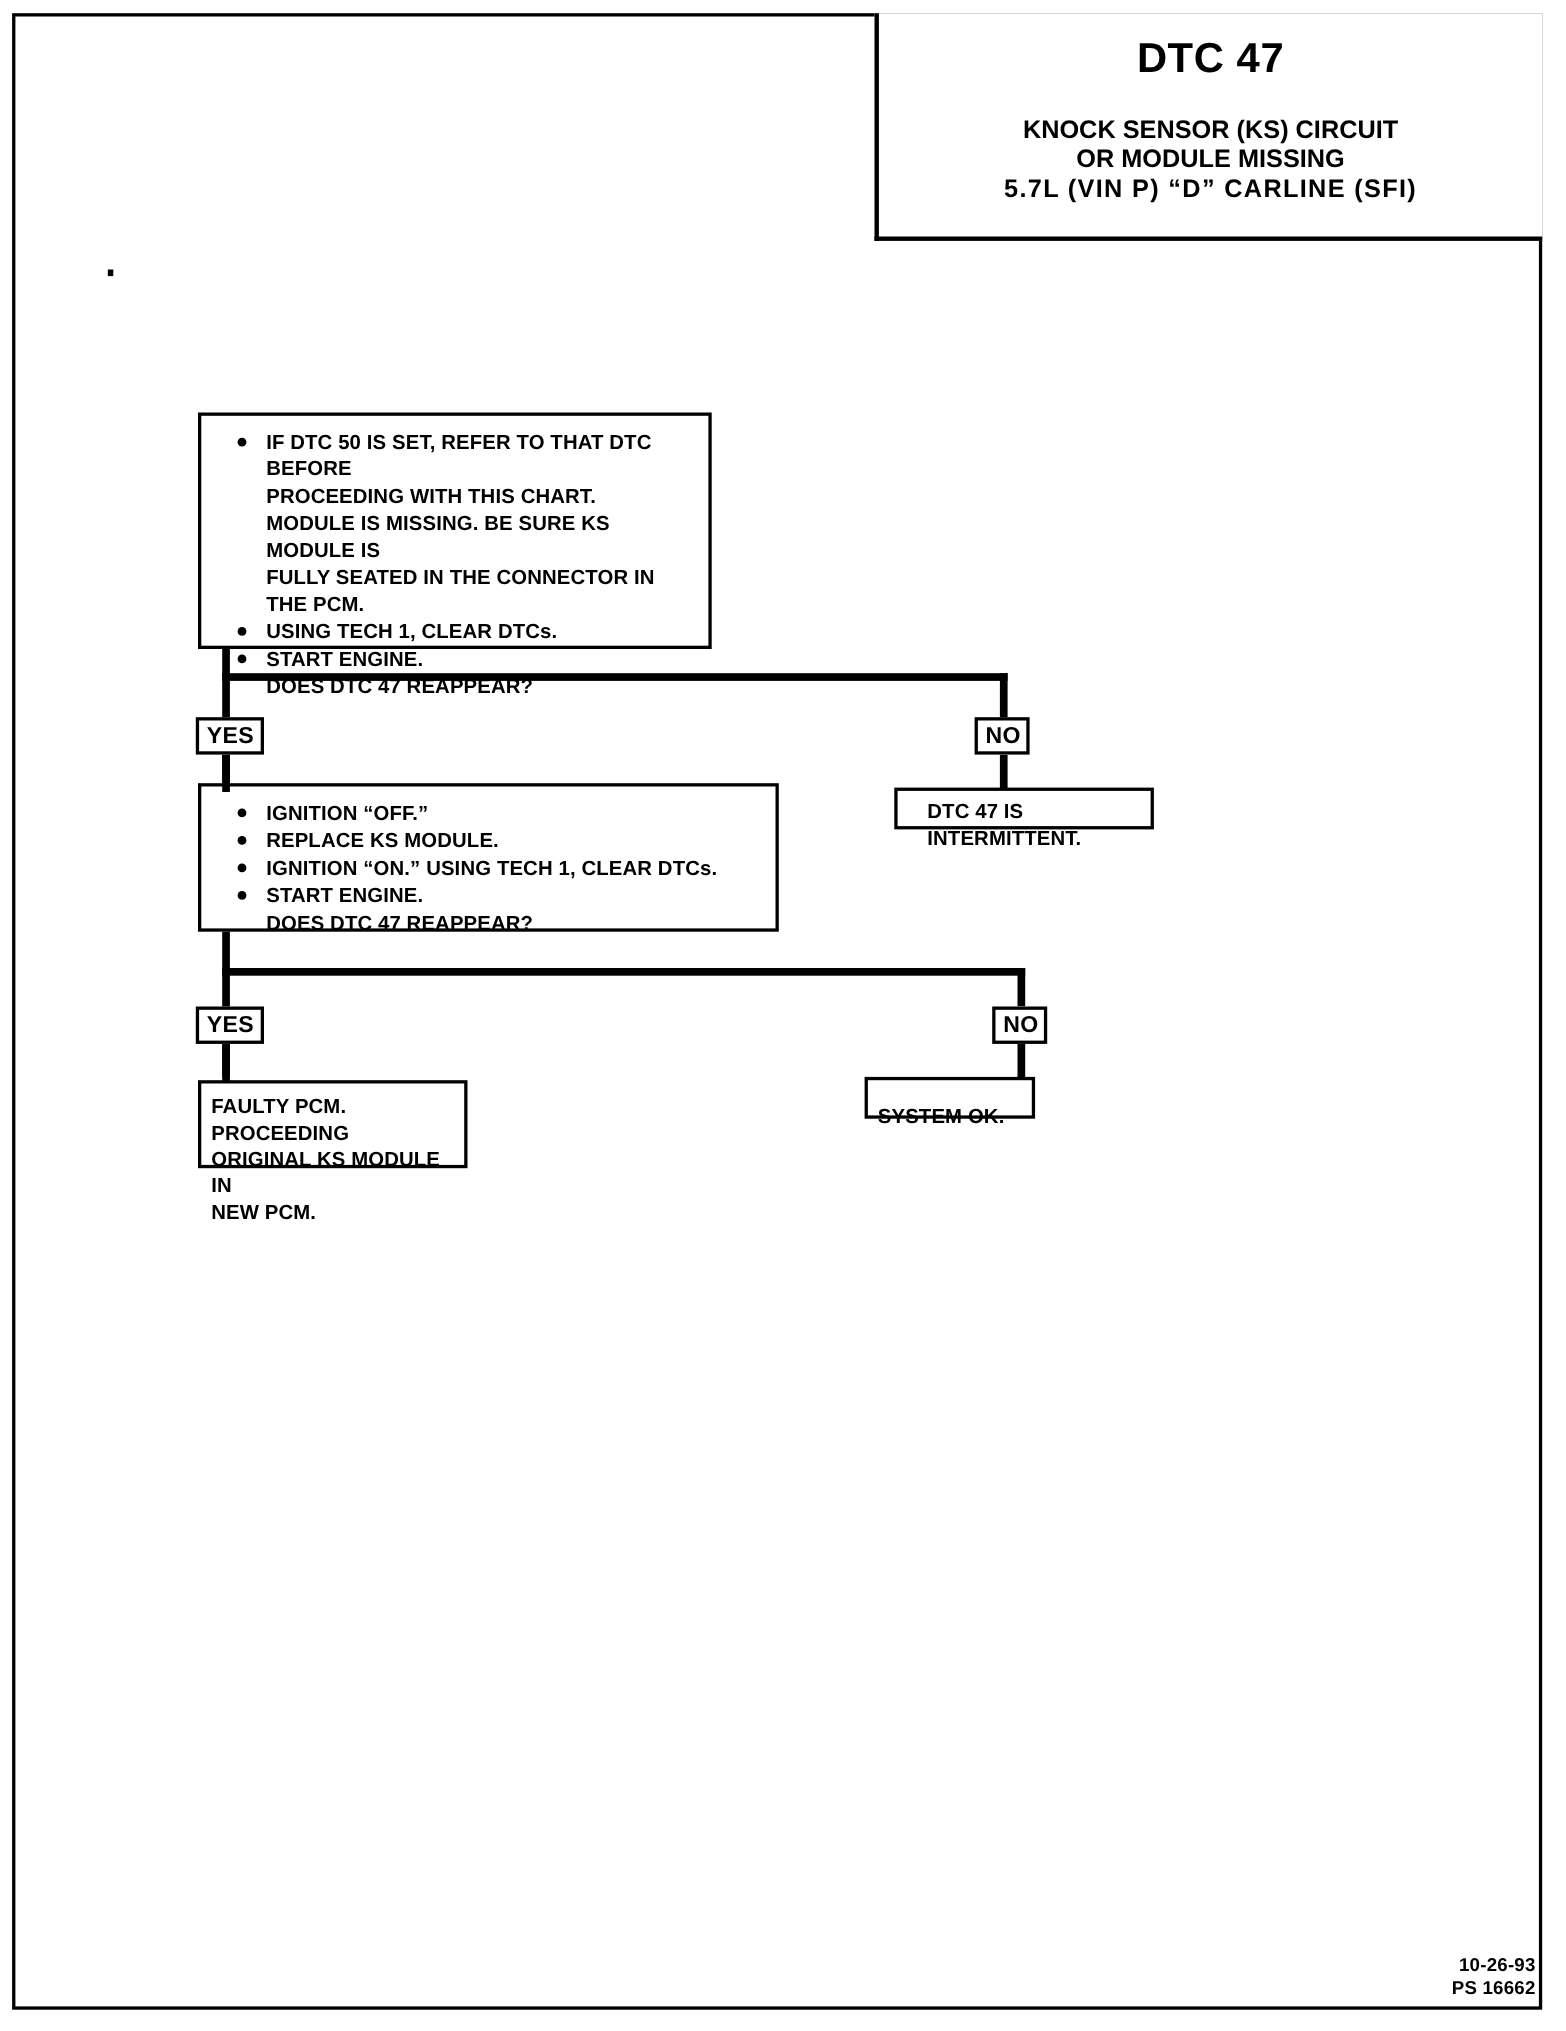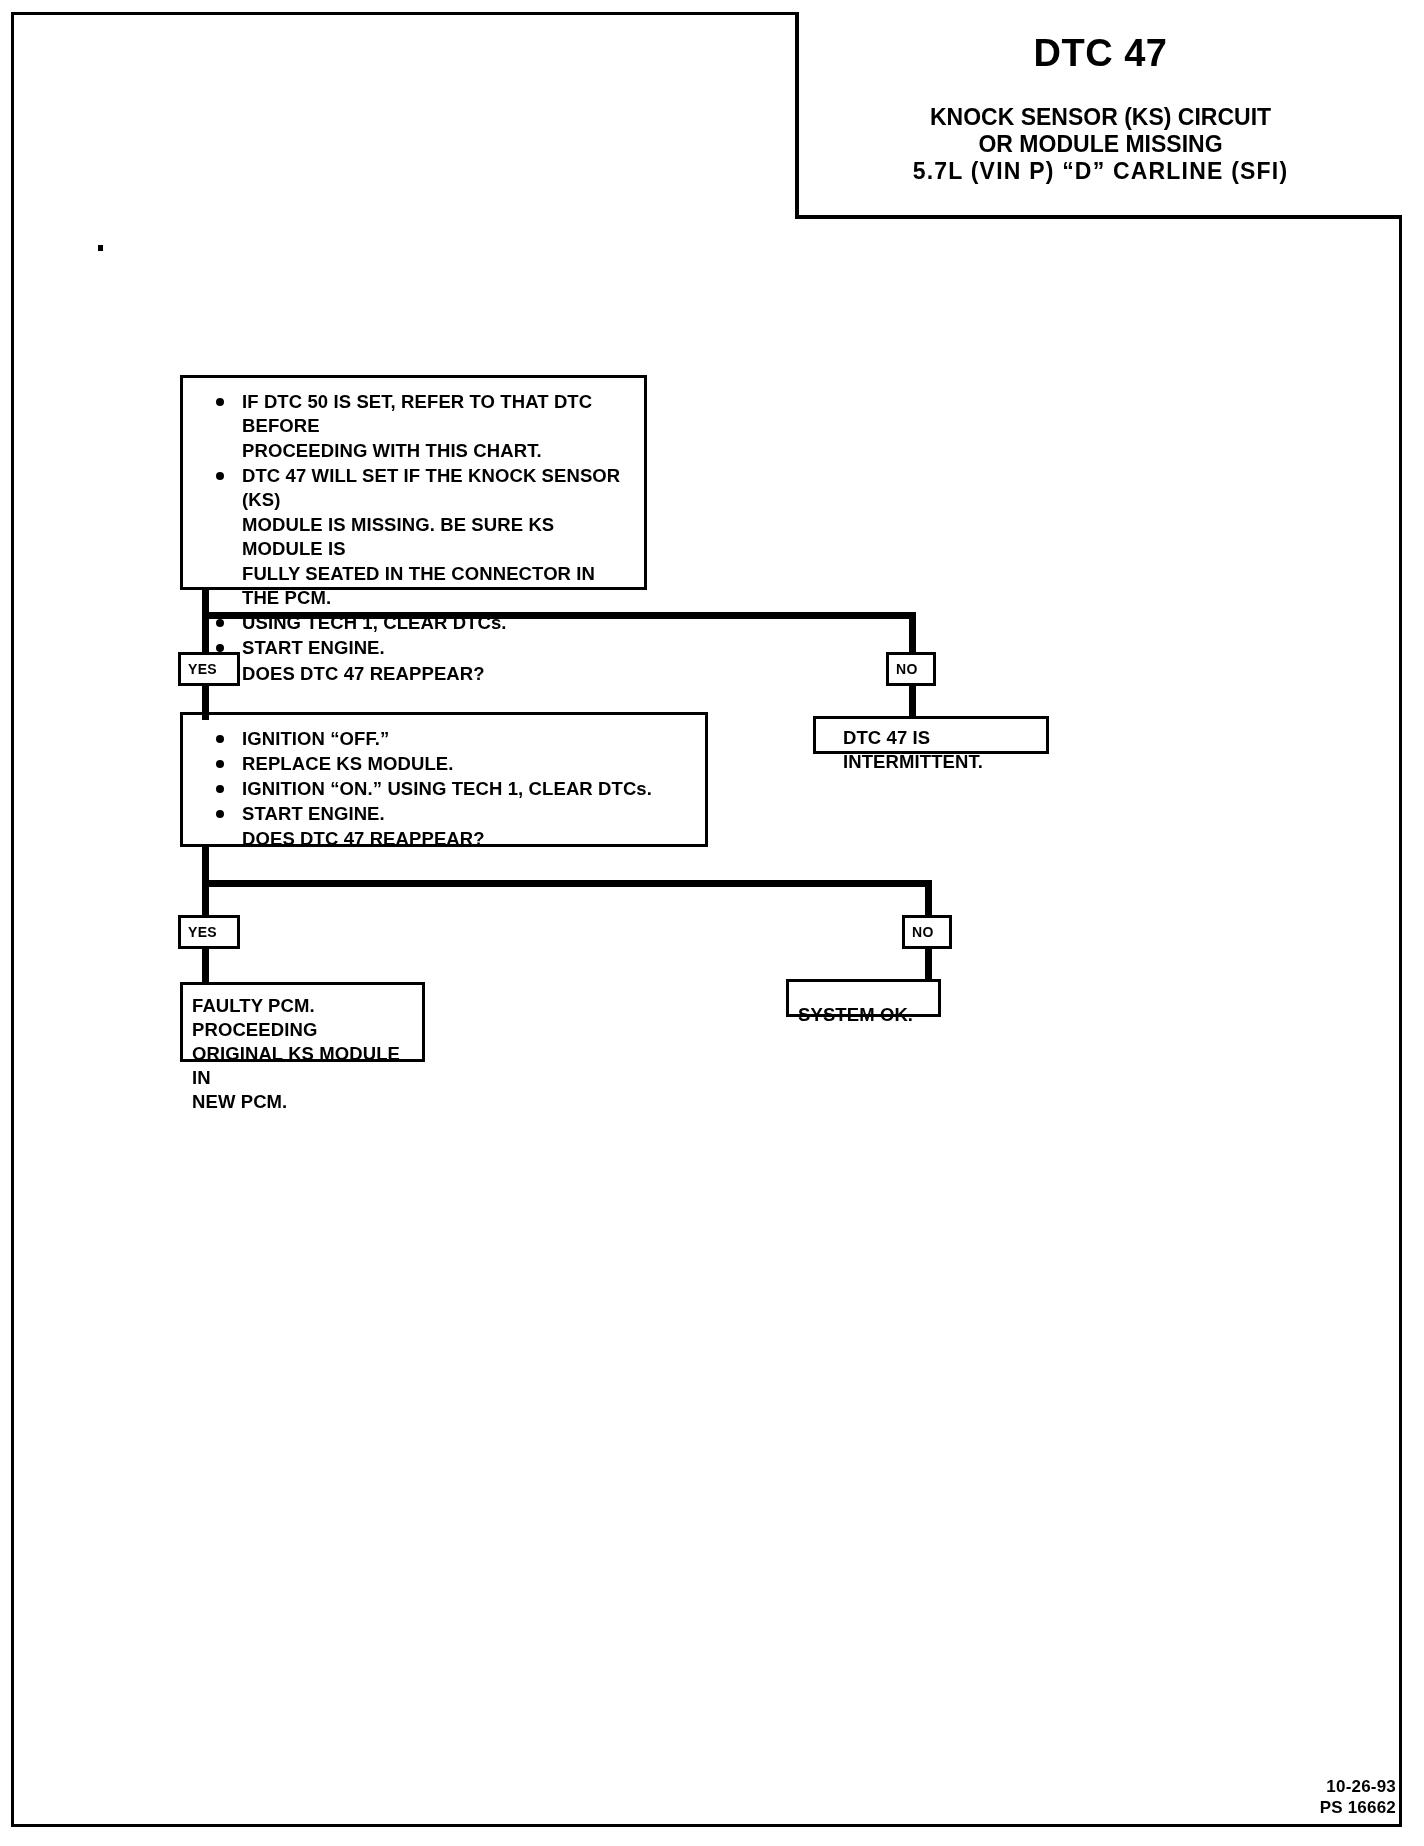--- a/index.html
+++ b/index.html
@@ -109,21 +109,21 @@
     letter-spacing: 0.1px;
     margin: 0;
   }
 
   
   .label-box {
     position: absolute;
     box-sizing: border-box;
     border: 3px solid #000;
     background: #ffffff;
-    font-size: 14px;
+    font-size: 21px;
     font-weight: bold;
     letter-spacing: 0.3px;
     display: flex;
     align-items: center;
     padding-left: 7px;
     color: #000;
     z-index: 3;
   }
 
   
@@ -177,21 +177,20 @@
       <div>OR MODULE MISSING</div>
       <div class="line3">5.7L  (VIN P)  “D”  CARLINE  (SFI)</div>
     </div>
   </div>
 
   <div class="box" style="left:180px; top:375px; width:467px; height:215px;">
     <div class="box-inner">
       <ul class="bullet-list">
         <li><span class="dot"></span><span>IF DTC 50 IS SET, REFER TO THAT DTC BEFORE</span></li>
         <li class="nobullet"><span>PROCEEDING WITH THIS CHART.</span></li>
-        <li><span class="dot"></span><span>DTC 47 WILL SET IF THE KNOCK SENSOR (KS)</span></li>
         <li class="nobullet"><span>MODULE IS MISSING.  BE SURE KS MODULE IS</span></li>
         <li class="nobullet"><span>FULLY SEATED IN THE CONNECTOR IN THE PCM.</span></li>
         <li><span class="dot"></span><span>USING TECH 1, CLEAR DTCs.</span></li>
         <li><span class="dot"></span><span>START ENGINE.</span></li>
         <li class="nobullet"><span>DOES DTC 47 REAPPEAR?</span></li>
       </ul>
     </div>
   </div>
 
   <div class="vline" style="left:202px; top:590px; height:130px;"></div>

